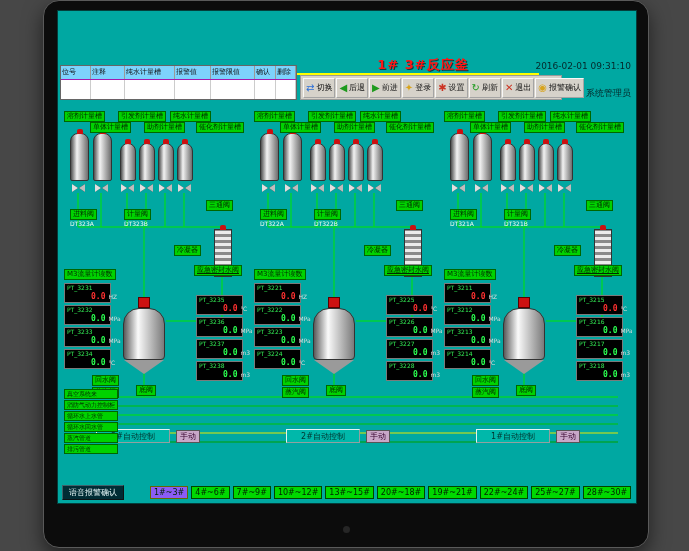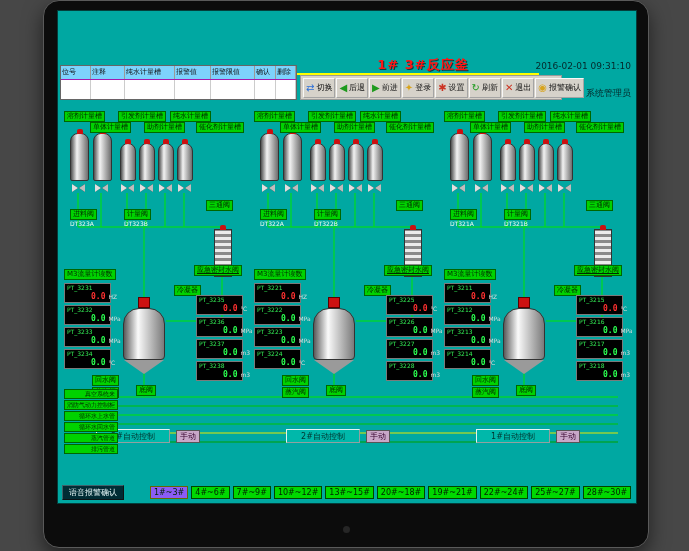--- a/index.html
+++ b/index.html
@@ -43,21 +43,21 @@
 
   
   .canvas{position:absolute;left:4px;top:98px;width:570px;height:357px;}
   .main-pipes{position:absolute;left:0;top:0;z-index:0;}
   .reactors-row{position:absolute;left:0;top:0;width:570px;height:357px;display:flex;z-index:1;}
   .reactor{position:relative;width:190px;height:357px;flex:0 0 auto;overflow:hidden;}
   .pipes{position:absolute;left:0;top:0;z-index:0;}
 
   
   .chip{position:absolute;background:#00d200;color:#002a00;font-size:7px;line-height:9px;
-    padding:0 2px;border:1px solid #006600;white-space:nowrap;z-index:3;text-align:right;}
+    padding:0 2px;border:1px solid #006600;white-space:nowrap;z-index:3;}
   .legend{position:absolute;left:2px;top:280px;display:flex;flex-direction:column;gap:1px;z-index:4;}
   .legend-chip{position:static;font-size:6px;line-height:8px;}
 
   
   .tank{position:absolute;background:linear-gradient(90deg,#4f4f4f,#f2f2f2 35%,#6e6e6e);
     border:1px solid #333;border-radius:8px 8px 2px 2px;z-index:2;}
   .tank::before{content:"";position:absolute;top:-5px;left:50%;margin-left:-3px;width:6px;height:5px;
     background:#cc1111;border-radius:2px 2px 0 0;}
   .tk0{left:8px;top:24px;width:17px;height:46px;}
   .tk1{left:31px;top:24px;width:17px;height:46px;}
@@ -80,21 +80,21 @@
   .vgroup{position:absolute;z-index:3;}
   .vg0{left:8px;top:92px;}.vg1{left:62px;top:92px;}
   .vgroup .chip{position:static;display:inline-block;}
   .vtag{color:#f2fff2;font-size:6px;line-height:8px;}
 
   .three-way{left:144px;top:91px;}
   .condenser{position:absolute;left:152px;top:120px;width:16px;height:46px;z-index:2;
     background:repeating-linear-gradient(0deg,#ececec 0 3px,#8a8a8a 3px 6px);border:1px solid #333;}
   .condenser::before{content:"";position:absolute;top:-5px;left:50%;margin-left:-3px;width:6px;height:5px;
     background:#cc1111;border-radius:2px 2px 0 0;}
-  .cond-lbl{left:112px;top:136px;margin-top:40px;}
+  .cond-lbl{left:112px;top:136px;}
   .seal-lbl{left:132px;top:156px;text-decoration:underline;}
   .flow-lbl{left:2px;top:160px;}
 
   
   .vessel-wrap{position:absolute;left:60px;top:188px;width:44px;z-index:2;}
   .motor{width:10px;height:9px;background:#cc1111;border:1px solid #5a0000;margin:0 auto;}
   .vessel-body{width:40px;height:50px;margin:0 auto;
     background:linear-gradient(90deg,#5a5a5a,#fafafa 35%,#7a7a7a);
     border:1px solid #333;border-radius:16px 16px 4px 4px;}
   .vessel-cone{width:0;height:0;margin:0 auto;

